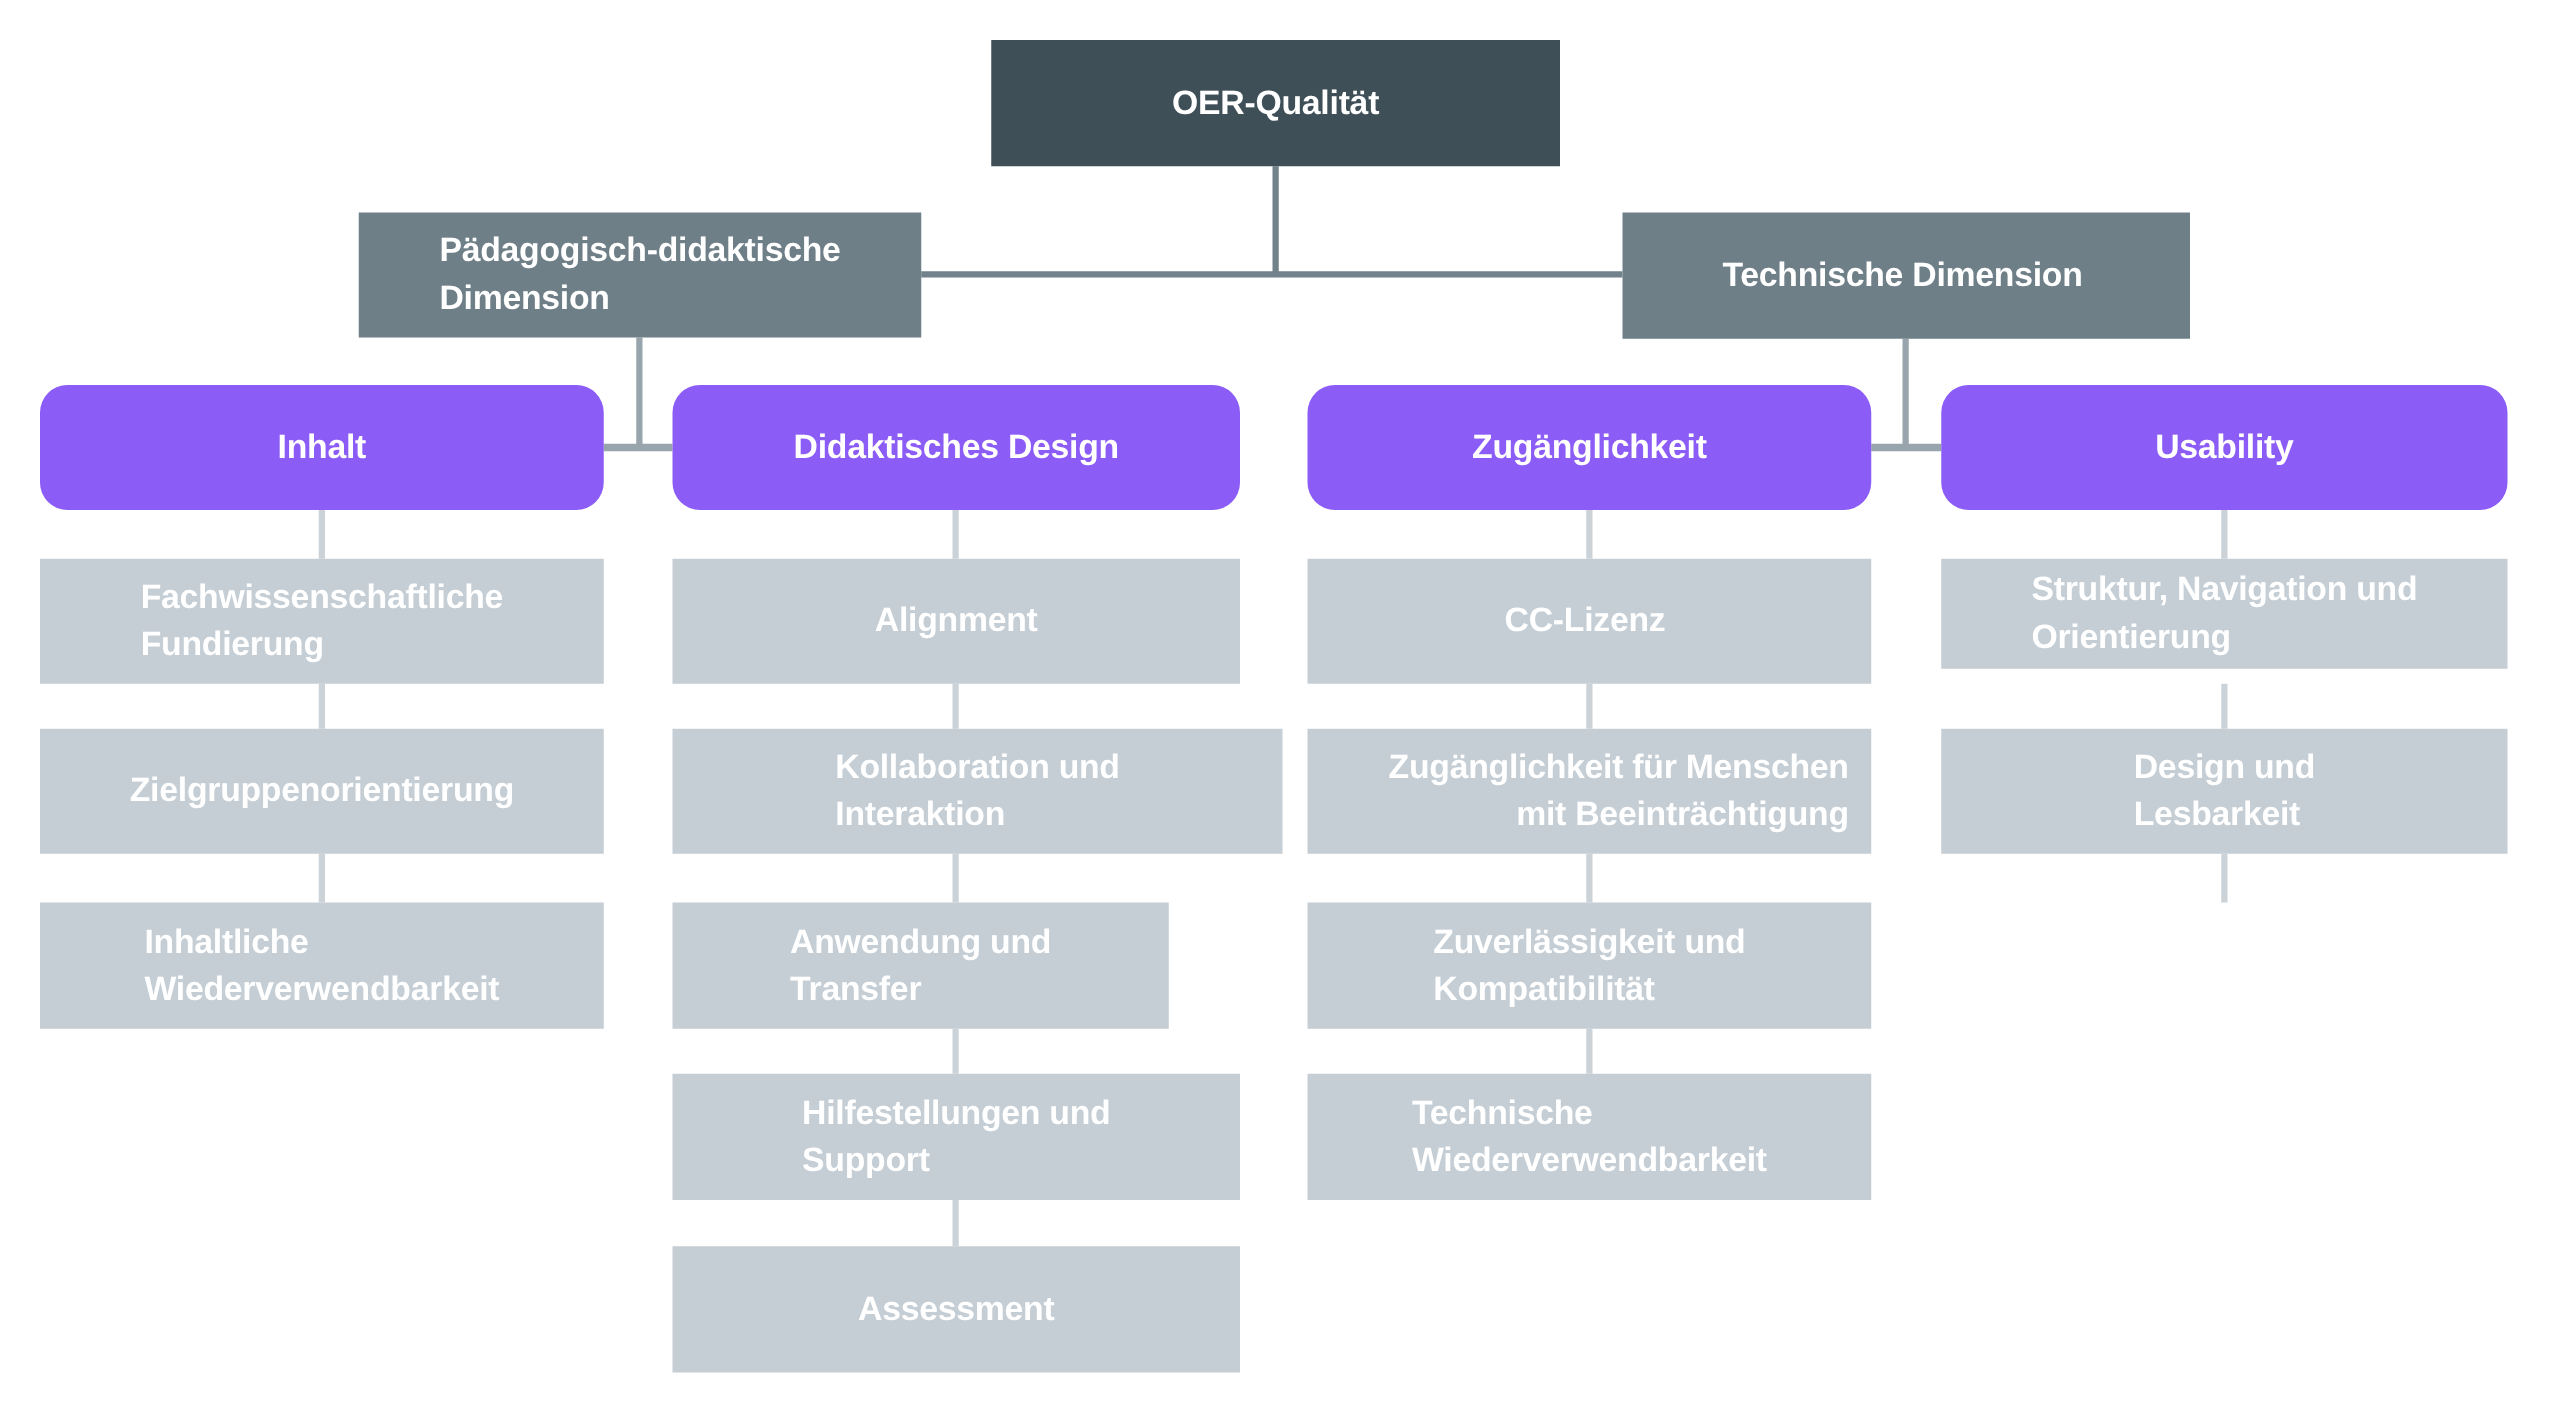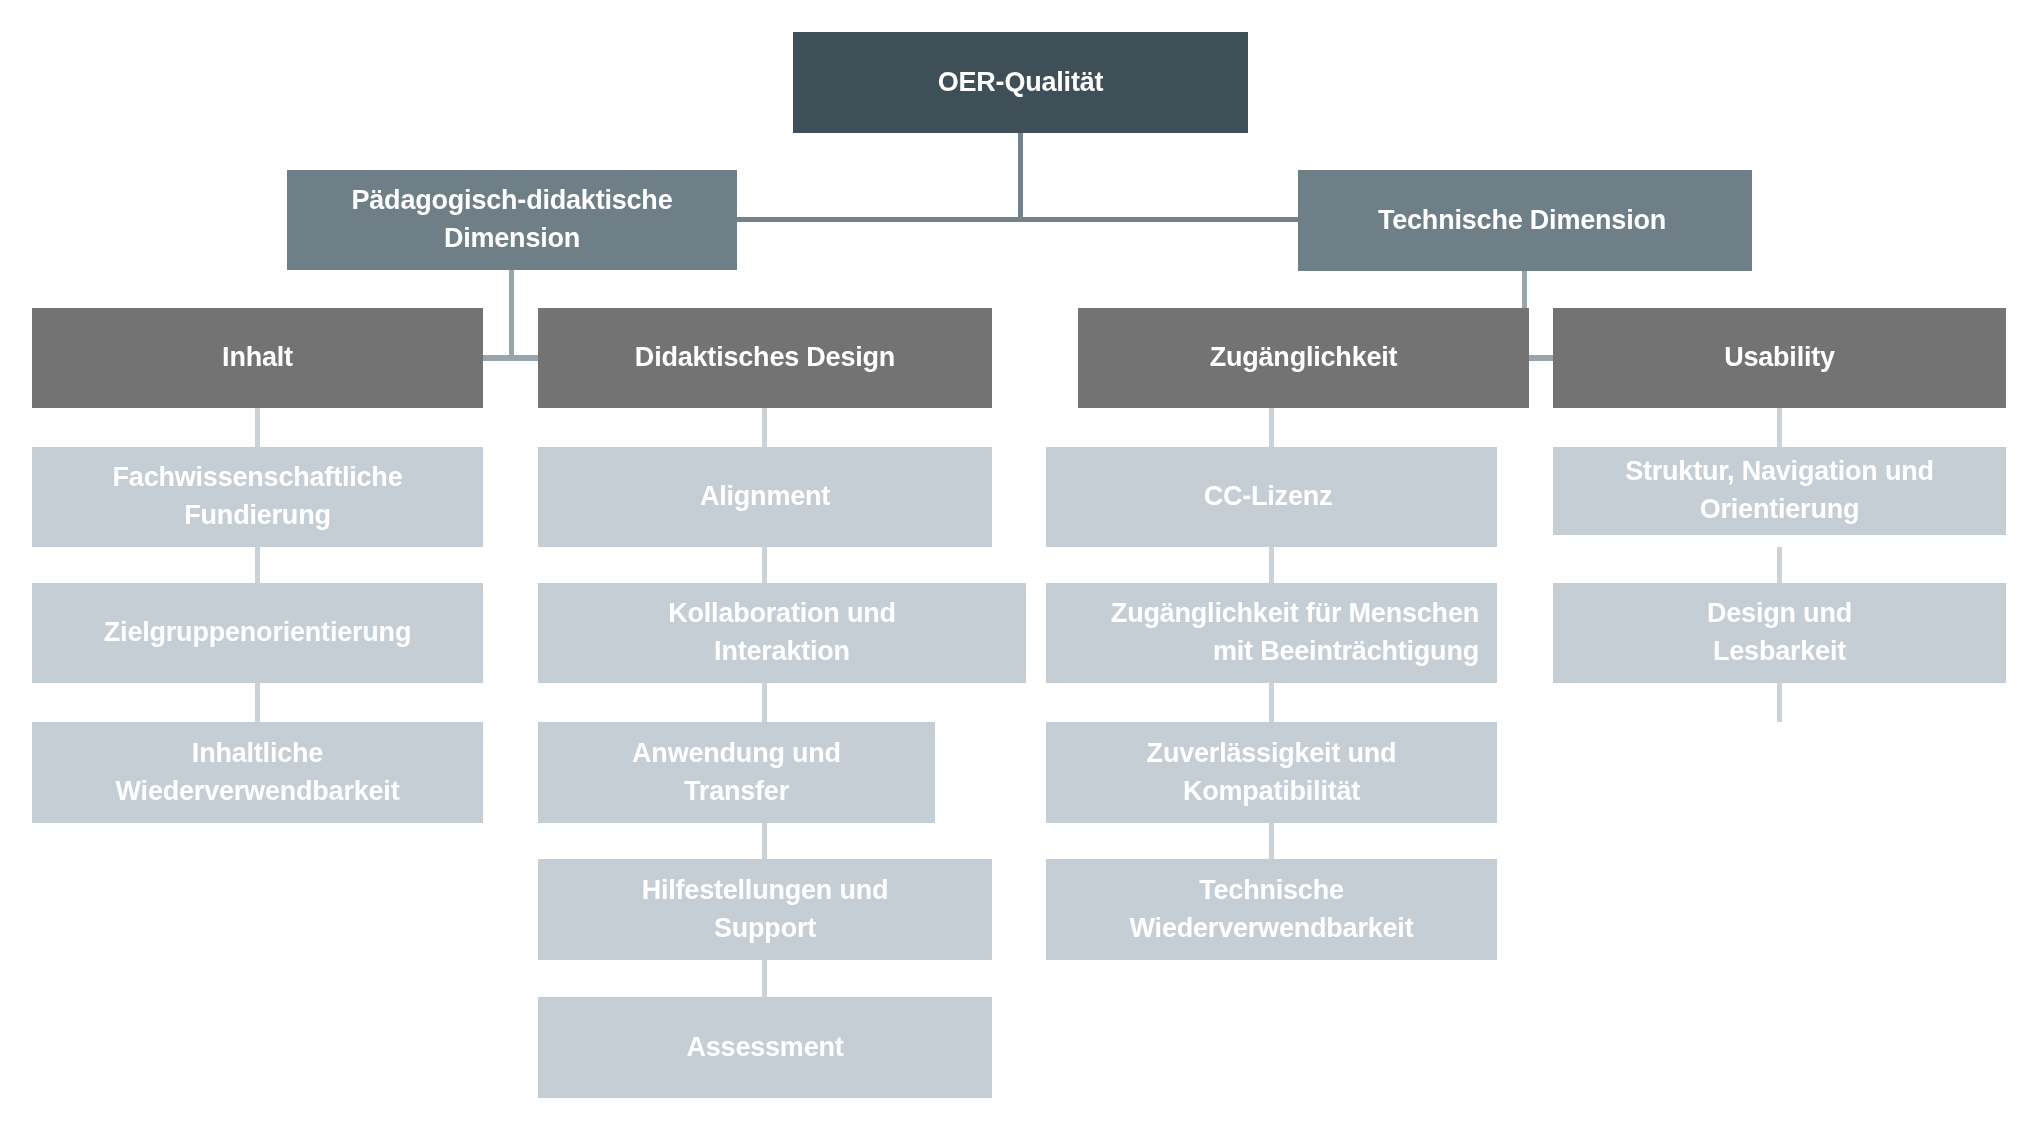--- a/index.html
+++ b/index.html
@@ -2,43 +2,43 @@
 <html lang="de"><head>
 <meta charset="utf-8">
 <style>
   html,body{margin:0;padding:0;background:#ffffff;}
   .canvas{
     position:relative;width:2044px;height:1132px;background:#ffffff;
     font-family:"Liberation Sans","DejaVu Sans",sans-serif;overflow:hidden;
   }
   .node{
     position:absolute;display:flex;align-items:center;justify-content:center;
-    text-align:center;color:#ffffff;font-weight:bold;font-size:27px;
+    text-align:left;color:#ffffff;font-weight:bold;font-size:27px;
     line-height:1.4;white-space:pre-line;letter-spacing:-0.2px;
     box-sizing:border-box;padding:4px 18px;
   }
   .l1{background:#3e4f58;}
   .l2{background:#6e7f88;}
-  .l3{background:#737373;}
+  .l3{background:#8b5cf6;border-radius:22px;}
   .item{background:#c5ced5;}
   .align-right{justify-content:flex-end;text-align:right;}
   .conn{position:absolute;}
   .conn-dark{background:#72828b;}
   .conn-mid{background:#98a5ac;}
   .conn-light{background:#cbd3d9;}
 
   
   #n-oer{left:793px;top:32px;width:455px;height:101px;}
   
   #n-paed{left:287px;top:170px;width:450px;height:100px;}
   #n-tech{left:1298px;top:170px;width:454px;height:101px;padding-left:12px;}
   
   #n-inhalt   {left:32px;  top:308px;width:451px;height:100px;}
   #n-didaktik {left:538px; top:308px;width:454px;height:100px;}
-  #n-zugang   {left:1046px;top:308px;width:451px;height:100px;margin-left:32px;}
+  #n-zugang   {left:1046px;top:308px;width:451px;height:100px;}
   #n-usability{left:1553px;top:308px;width:453px;height:100px;}
   
   #n-c1r1{left:32px;top:447px;width:451px;height:100px;}
   #n-c1r2{left:32px;top:583px;width:451px;height:100px;}
   #n-c1r3{left:32px;top:722px;width:451px;height:101px;}
   
   #n-c2r1{left:538px;top:447px;width:454px;height:100px;}
   #n-c2r2{left:538px;top:583px;width:488px;height:100px;}
   #n-c2r3{left:538px;top:722px;width:397px;height:101px;}
   #n-c2r4{left:538px;top:859px;width:454px;height:101px;}

